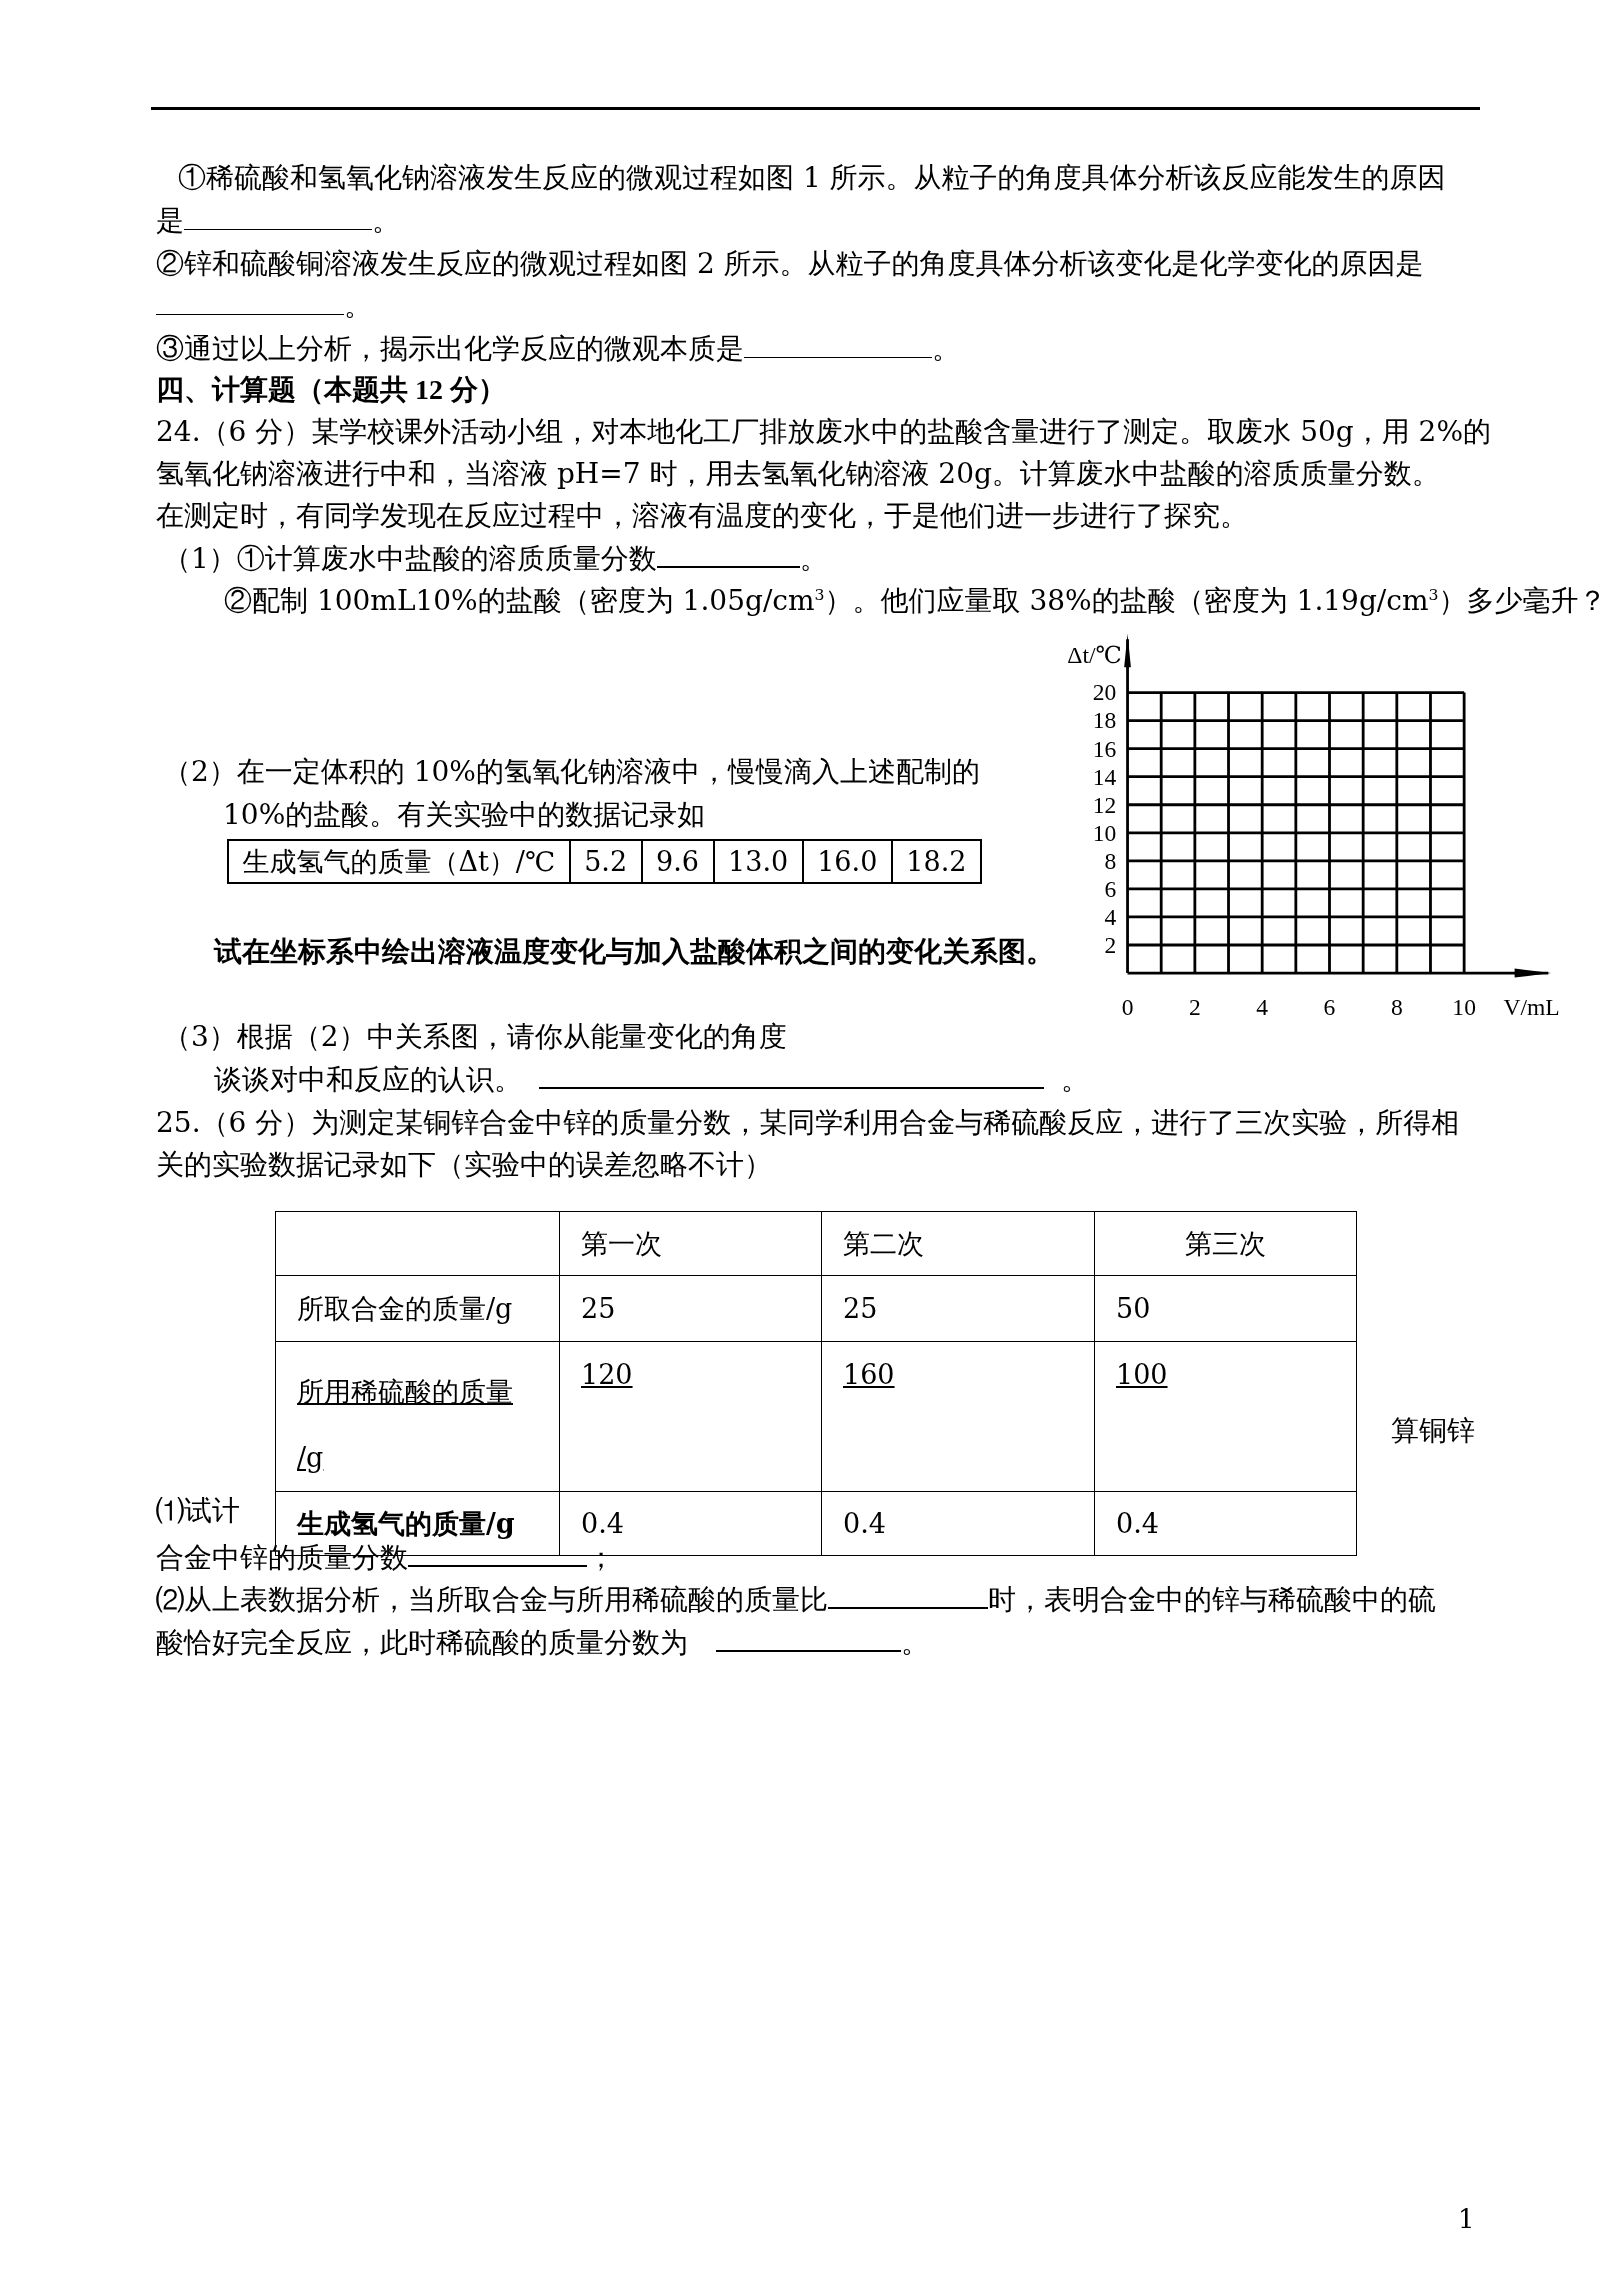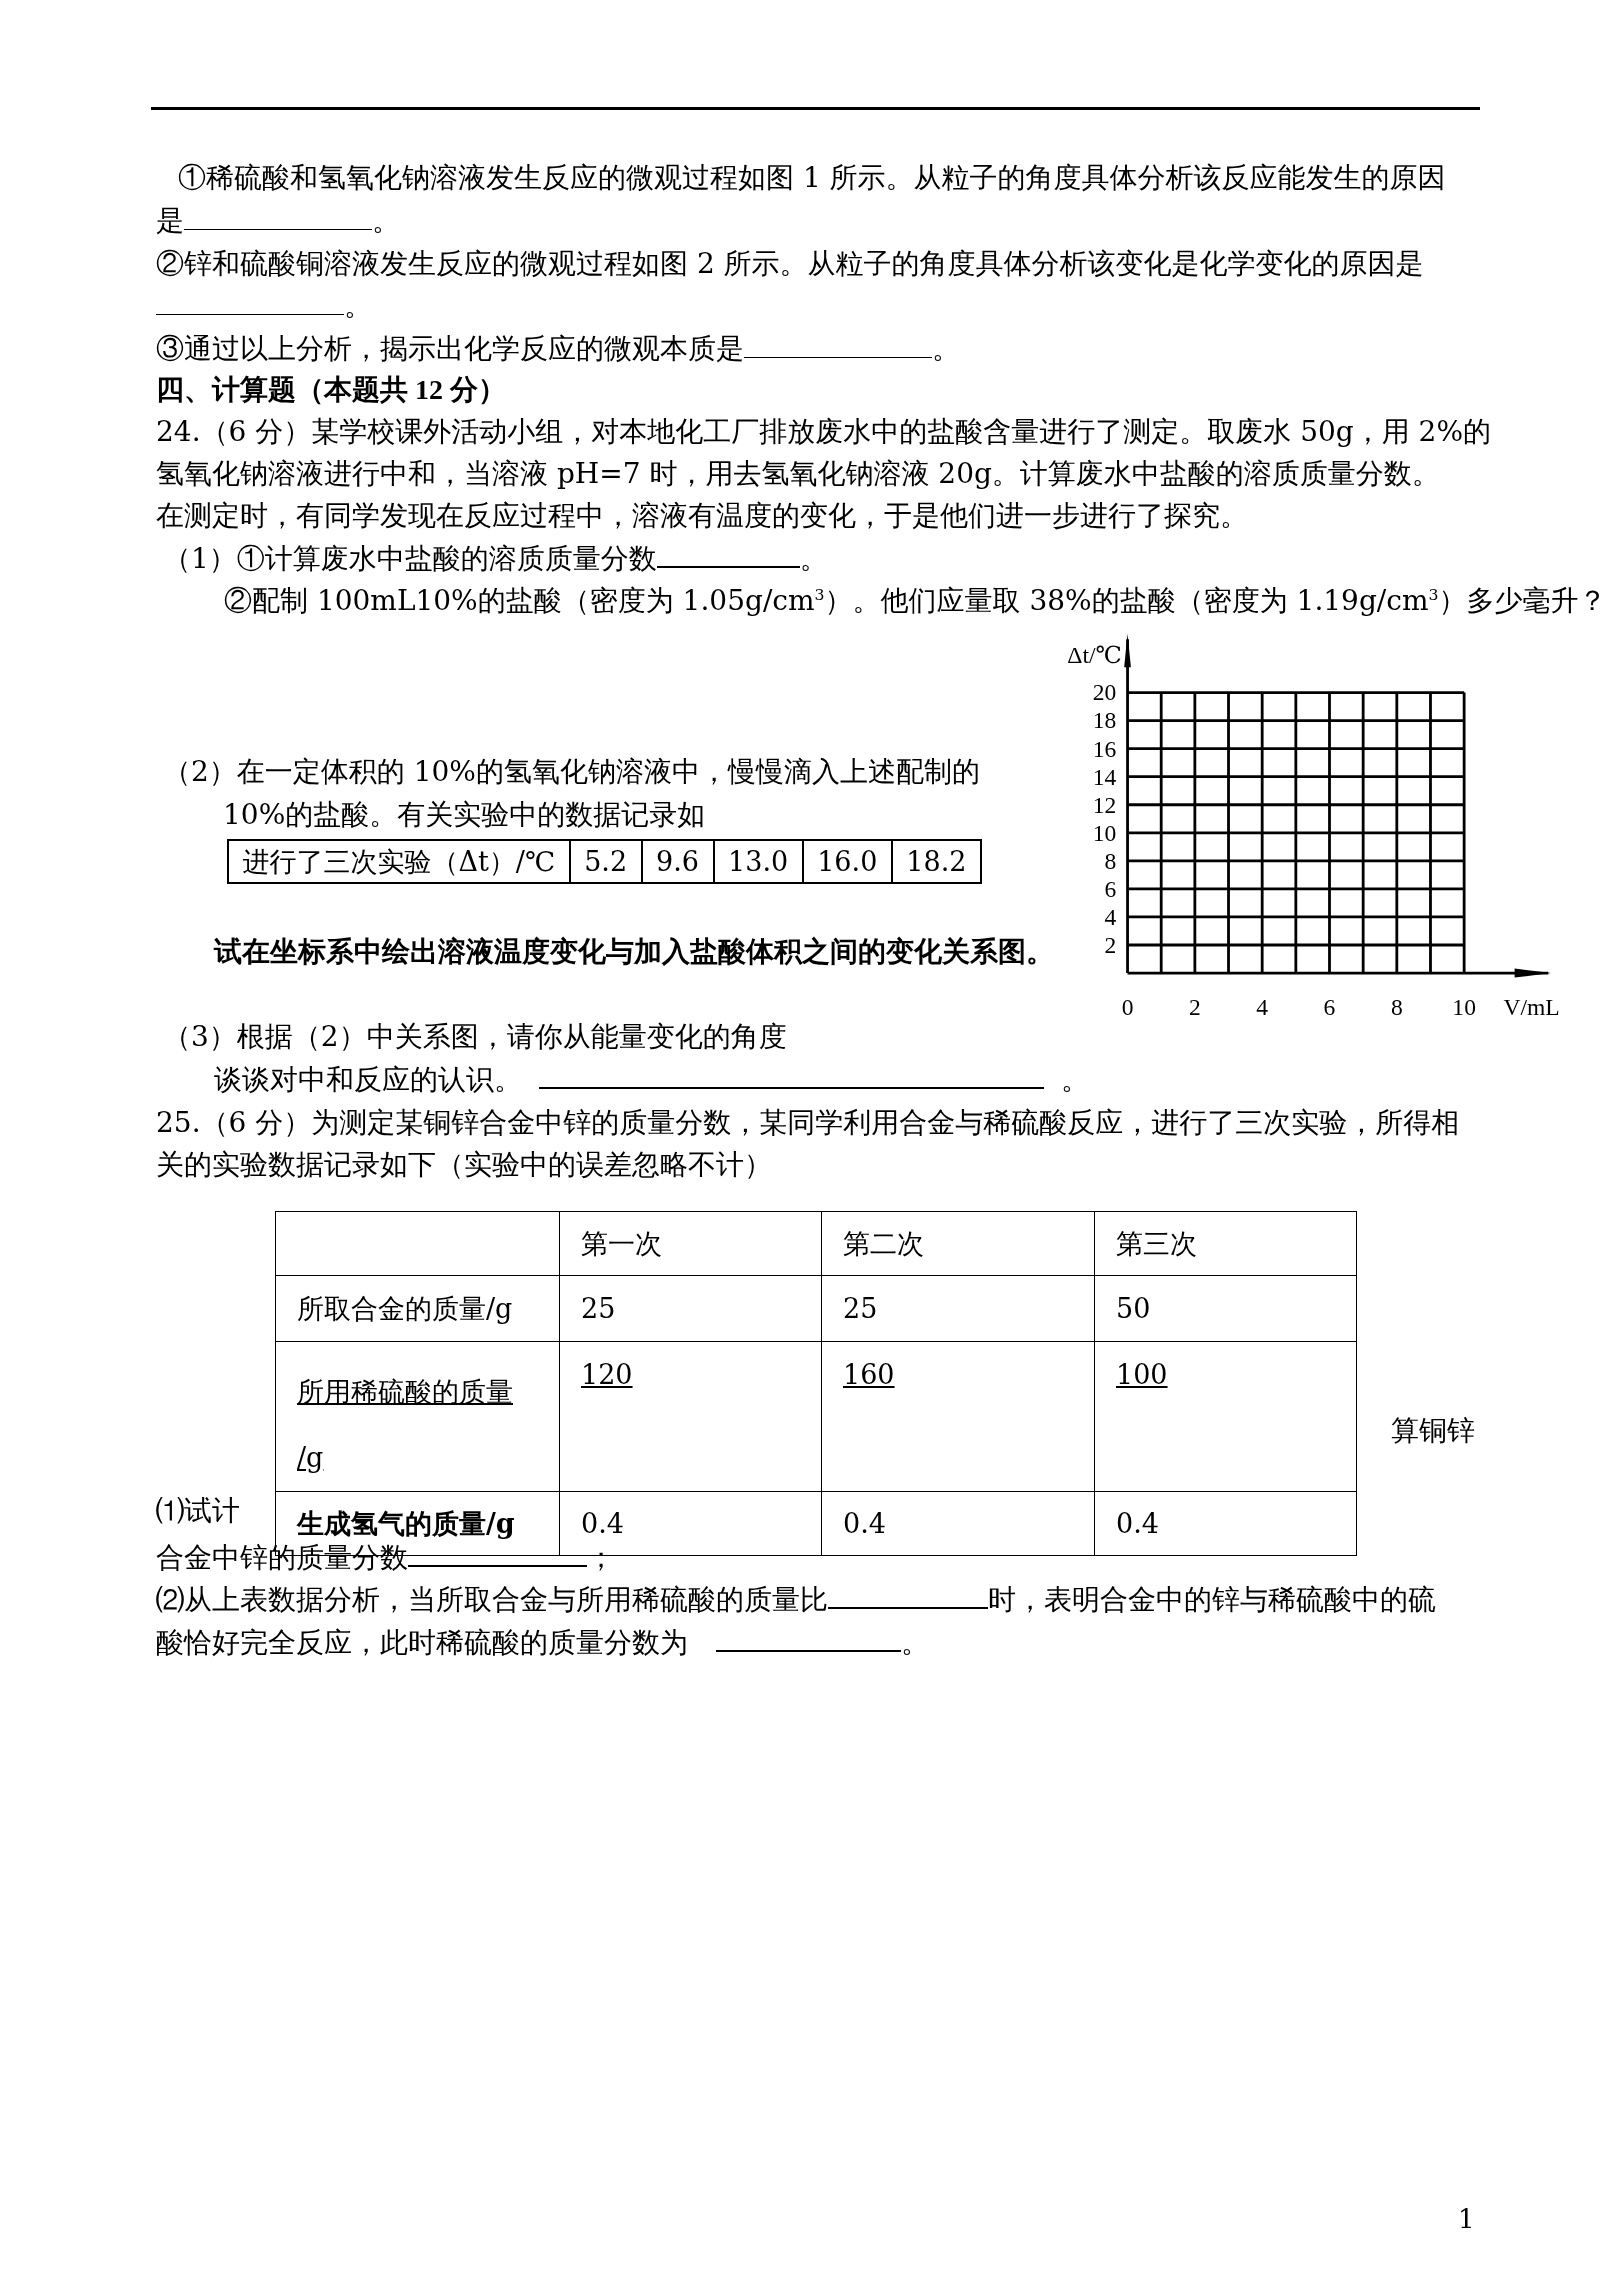--- a/index.html
+++ b/index.html
@@ -36,21 +36,21 @@
 <div class="line" style="top:499px;"> 在测定时，有同学发现在反应过程中，溶液有温度的变化，于是他们进一步进行了探究。</div>
 <div class="line" style="top:542px; left:163px;"><span>（1）①计算废水中盐酸的溶质质量分数</span><span class="blank thick" style="width:143px;"></span><span>。</span></div>
 <div class="line" style="top:584px; left:224px;"><span>②配制 100mL10%的盐酸（密度为 1.05g/cm</span><sup>3</sup><span>）。他们应量取 38%的盐酸（密度为 1.19g/cm</span><sup>3</sup><span>）多少毫升？</span></div>
 
 <div class="line" style="top:755px; left:163px;">（2）在一定体积的 10%的氢氧化钠溶液中，慢慢滴入上述配制的</div>
 <div class="line" style="top:798px; left:223px;">10%的盐酸。有关实验中的数据记录如</div>
 
 <table class="data" id="t1" style="left:227px; top:839px;">
   <tbody>
   <tr style="height:43px;">
-    <td>进行了三次实验（Δt）/℃</td>
+    <td>生成氢气的质量（Δt）/℃</td>
     <td>5.2</td>
     <td>9.6</td>
     <td>13.0</td>
     <td>16.0</td>
     <td>18.2</td>
   </tr>
 </tbody>
   </table>
 
 <div class="line" style="top:935px; left:214px;font-weight:bold;">试在坐标系中绘出溶液温度变化与加入盐酸体积之间的变化关系图。</div>
@@ -111,21 +111,21 @@
 
 <div class="line" style="top:1106px;">25.（6 分）为测定某铜锌合金中锌的质量分数，某同学利用合金与稀硫酸反应，进行了三次实验，所得相</div>
 <div class="line" style="top:1148px;">关的实验数据记录如下（实验中的误差忽略不计）</div>
 
 <table class="data" id="t2" style="left:275px; top:1211px;">
   <tbody>
       <tr style="height:64px;">
     <td style="width:241px;"></td>
     <td style="width:219px; vertical-align:middle;">第一次</td>
     <td style="width:230px; vertical-align:middle;">第二次</td>
-    <td style="width:219px; vertical-align:middle;">第三次</td>
+    <td style="width:219px; vertical-align:middle;text-align:center;">第三次</td>
   </tr>
   <tr style="height:66px;">
     <td style="vertical-align:middle;">所取合金的质量/g</td>
     <td style="vertical-align:middle;">25</td>
     <td style="vertical-align:middle;">25</td>
     <td style="vertical-align:middle;">50</td>
   </tr>
   <tr style="height:132px;text-decoration:underline;">
     <td style="padding-top:17px; line-height:66px;"><span>所用稀硫酸的质量</span><br><span>/g</span></td>
     <td style="padding-top:17px;">120</td>

